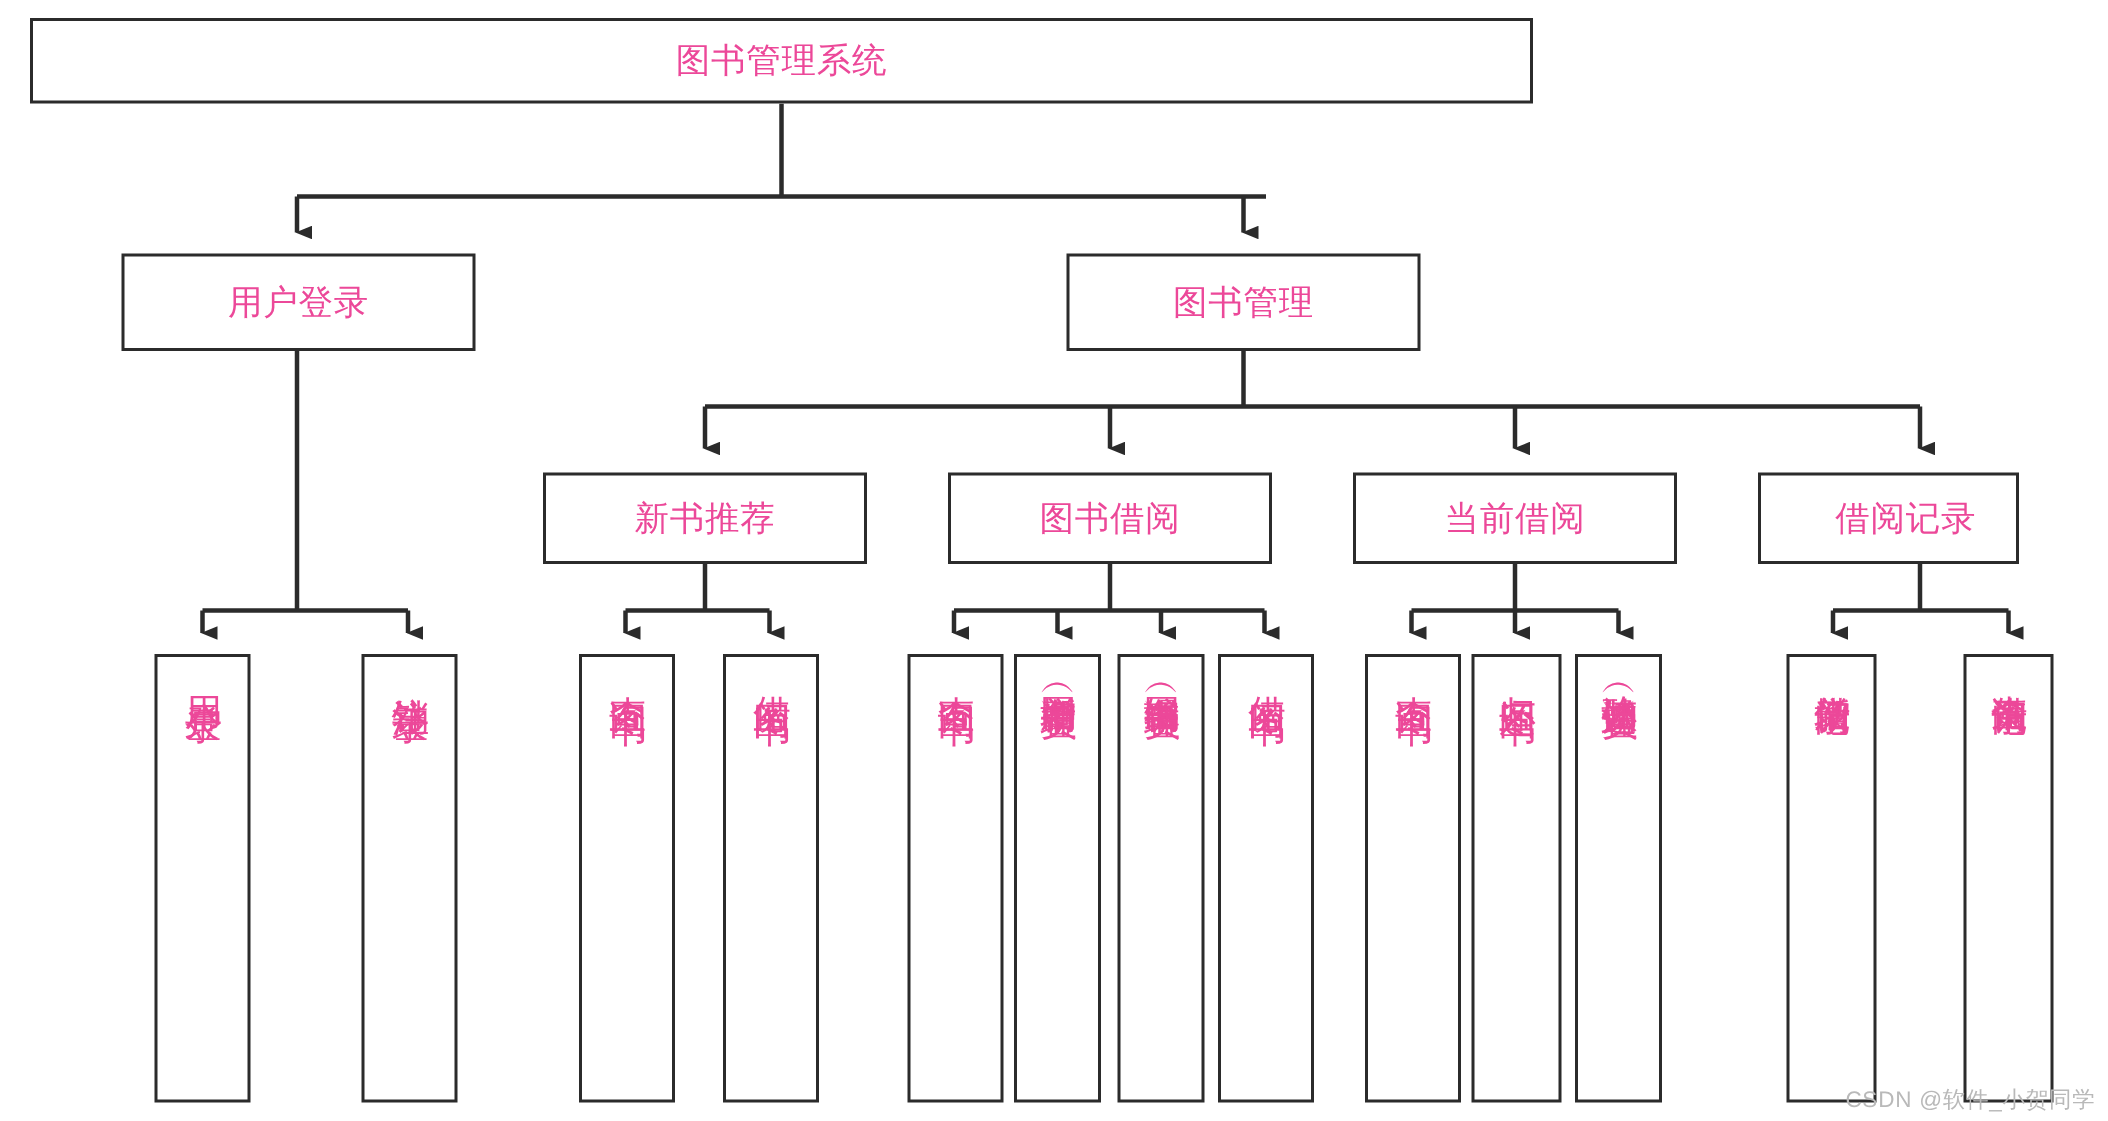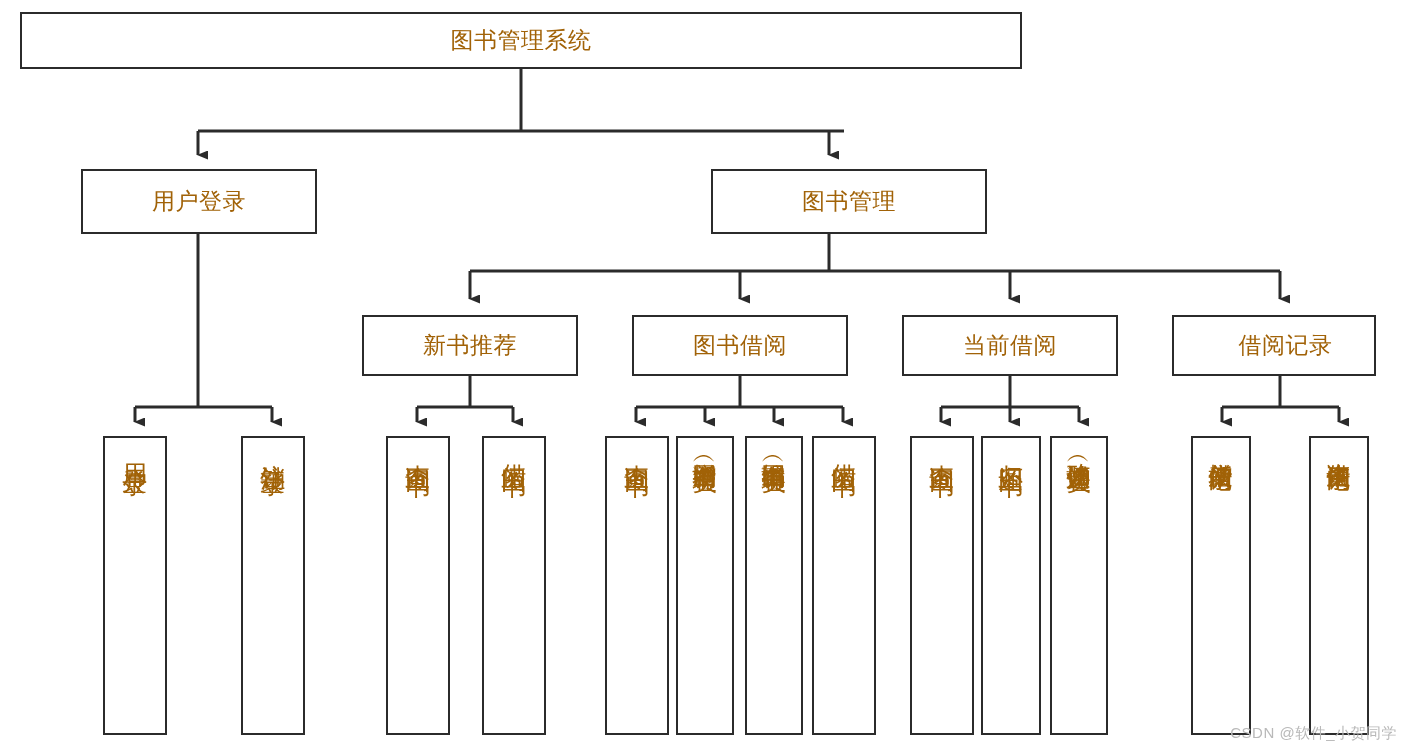--- a/index.html
+++ b/index.html
@@ -27,21 +27,21 @@
     pointer-events: none;
   }
   .node {
     position: absolute;
     box-sizing: border-box;
     background: #ffffff;
     border: 2px solid #2b2b2b;
     display: flex;
     align-items: center;
     justify-content: center;
-    color: #a16207;
+    color: #ec4899;
   }
   .node-label {
     display: block;
     text-align: center;
     line-height: 1.0;
     white-space: pre-line;
   }
   
   .node.horiz .node-label {
     font-size: 23px;
@@ -134,34 +134,34 @@
     </g>
   </svg>
 
   <div class="node horiz root" style="left:20px; top:12px; width:1002px; height:57px;">
     <span class="node-label">图书管理系统</span>
   </div>
 
   <div class="node horiz" style="left:81px; top:169px; width:236px; height:65px;">
     <span class="node-label">用户登录</span>
   </div>
-  <div class="node horiz" style="left:711px; top:169px; width:276px; height:65px;">
+  <div class="node horiz" style="left:711px; top:169px; width:236px; height:65px;">
     <span class="node-label">图书管理</span>
   </div>
 
   <div class="node horiz" style="left:362px; top:315px; width:216px; height:61px;">
     <span class="node-label">新书推荐</span>
   </div>
   <div class="node horiz" style="left:902px; top:315px; width:216px; height:61px;">
     <span class="node-label">当前借阅</span>
   </div>
   <div class="node horiz" style="left:632px; top:315px; width:216px; height:61px;">
     <span class="node-label">图书借阅</span>
   </div>
-  <div class="node horiz" style="left:1172px; top:315px; width:204px; height:61px;padding-left:23px;">
+  <div class="node horiz" style="left:1172px; top:315px; width:174px; height:61px;padding-left:23px;">
     <span class="node-label">借阅记录</span>
   </div>
 
   <div class="node vert" style="left:103px; top:436px; width:64px; height:299px;">
     <span class="node-label">用户登录</span>
   </div>
   <div class="node vert" style="left:241px; top:436px; width:64px; height:299px;">
     <span class="node-label">注销登录</span>
   </div>
 

